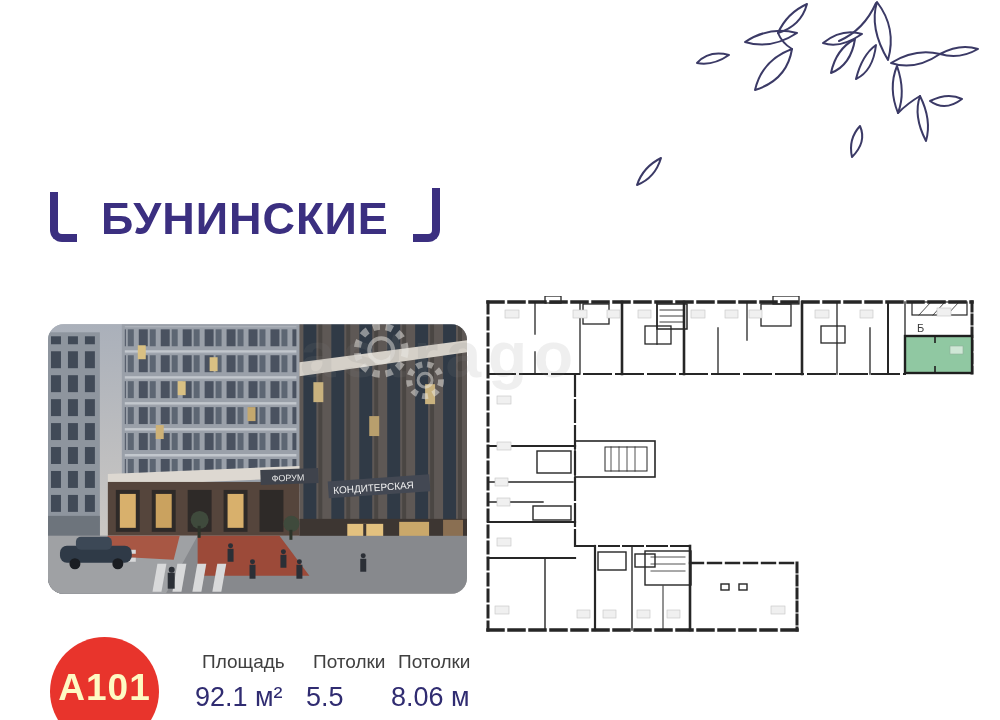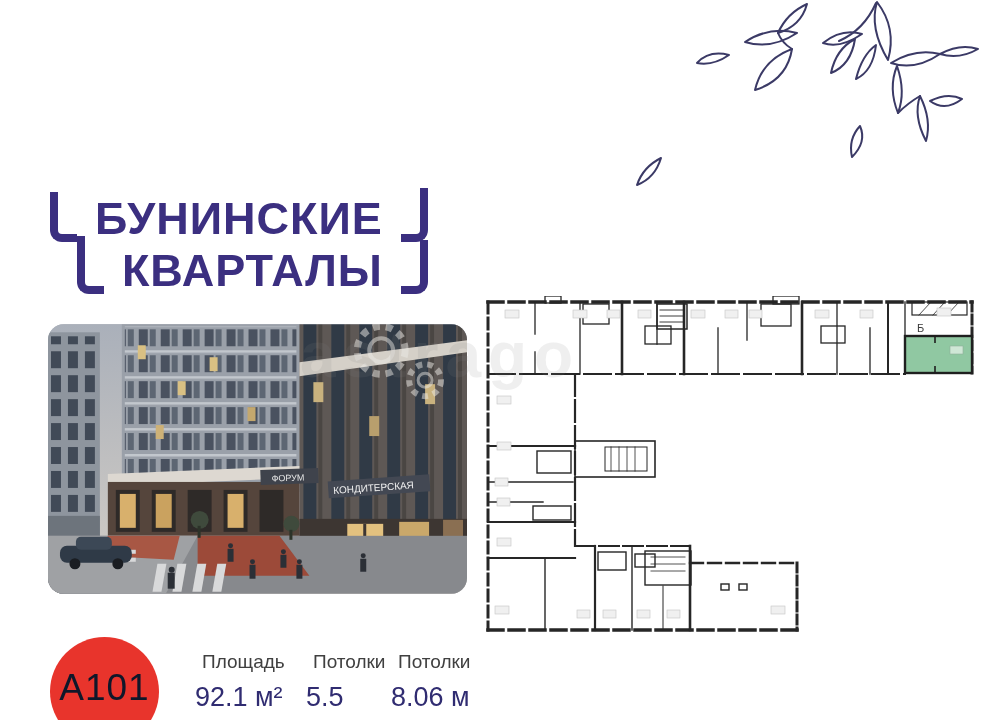--- a/index.html
+++ b/index.html
@@ -2,21 +2,21 @@
 <html><head>
 <meta charset="utf-8">
 <style>
   html,body{margin:0;padding:0;}
   body{
     width:1000px;height:720px;position:relative;overflow:hidden;
     background:#ffffff;font-family:"Liberation Sans",sans-serif;
   }
   
   .logo{position:absolute;left:50px;top:188px;color:#3b2f80;}
-  .lline{display:flex;align-items:flex-end;gap:18px;justify-content:flex-end;}
+  .lline{display:flex;align-items:flex-end;gap:24px;}
   .lline.second{margin-top:-6px;}
   .ltext{font-size:45px;font-weight:bold;letter-spacing:1px;line-height:1.02;}
   .br{display:block;width:19px;}
   .br.l{border-left:8px solid #3b2f80;border-bottom:8px solid #3b2f80;border-bottom-left-radius:12px;}
   .br.r{border-right:8px solid #3b2f80;border-bottom:8px solid #3b2f80;border-bottom-right-radius:12px;}
   .h44{height:42px}.h50{height:50px}.h46{height:46px}
   
   .photo{
     position:absolute;left:48px;top:324px;width:419px;height:270px;
     border-radius:16px;overflow:hidden;background:#b9bdc4;
@@ -30,21 +30,21 @@
   }
   
   .plan{position:absolute;left:485px;top:296px;width:490px;height:340px;}
   
   .leaves{position:absolute;left:628px;top:0;width:372px;height:200px;}
   
   .badge{
     position:absolute;left:50px;top:637px;width:109px;height:109px;border-radius:50%;
     background:#e8342c;display:flex;align-items:center;justify-content:center;
   }
-  .badge span{color:#0f172a;font-size:37px;font-weight:normal;letter-spacing:1px;margin-top:-8px;}
+  .badge span{color:#fef9c3;font-size:37px;font-weight:bold;letter-spacing:1px;margin-top:-8px;}
   .spec{position:absolute;top:651px;}
   .spec .lab{font-size:19px;font-weight:400;color:#404040;margin-left:7px;}
   .spec .val{font-size:27px;font-weight:normal;color:#302c71;margin-top:9px;}
   .spec.s1{left:195px}.spec.s2{left:306px}.spec.s3{left:391px}
 </style>
 </head>
 <body>
 
 <svg class="leaves" viewBox="0 0 370 200">
   <g fill="none" stroke="#3b3a66" stroke-width="2" stroke-linecap="round" stroke-linejoin="round">
@@ -66,25 +66,20 @@
     <path d="M269,113 Q279,103 291,96"></path>
     <path d="M291,96 Q303,120 297,141 Q284,116 291,96 Z"></path>
     <path d="M301,101 Q319,92 333,99 Q316,112 301,101 Z"></path>
   </g>
 </svg>
 
 <div class="logo">
   <div class="lline">
     <span class="br l h44"></span>
     <span class="ltext">БУНИНСКИЕ</span>
-    <span class="br r h46"></span>
-  </div>
-  <div class="lline second">
-    <span class="br l h50"></span>
-    <span class="ltext">КВАРТАЛЫ</span>
     <span class="br r h46"></span>
   </div>
 </div>
 
 <div class="photo">
 <svg viewBox="0 0 420 270" width="419" height="270">
   <defs>
     <linearGradient id="sky" x1="0" y1="0" x2="0" y2="1">
       <stop offset="0" stop-color="#aab0ba"></stop>
           <stop offset="1" stop-color="#d4cec6"></stop>

